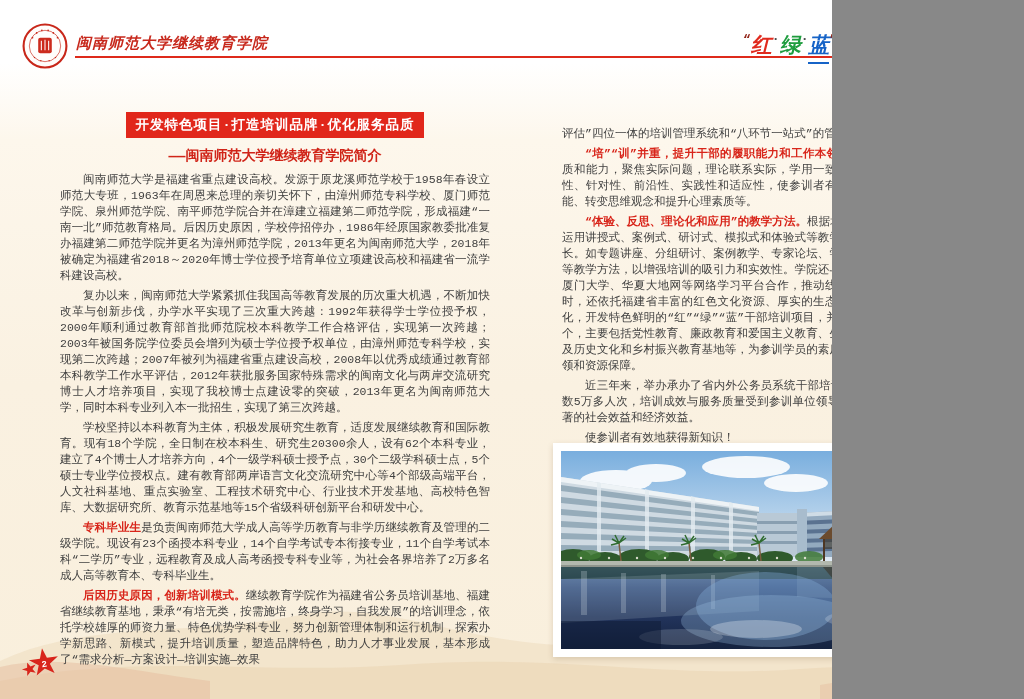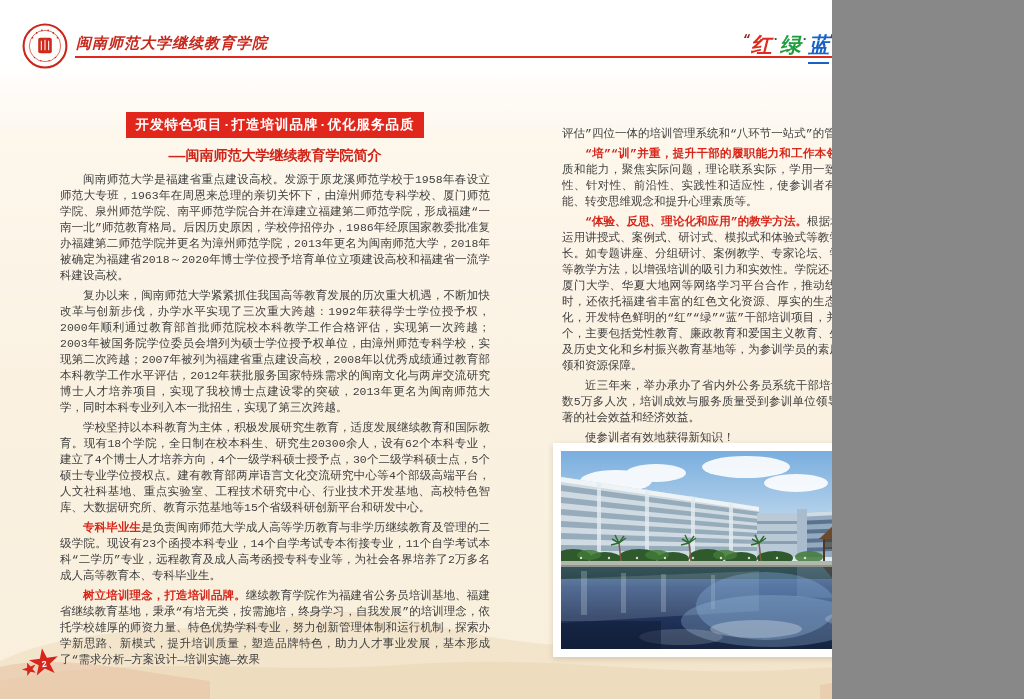--- a/index.html
+++ b/index.html
@@ -85,21 +85,21 @@
   <div class="hline-right"></div>
 
   <section class="left-col">
     <div class="banner">开发特色项目·打造培训品牌·优化服务品质</div>
     <div class="subtitle">——闽南师范大学继续教育学院简介</div>
     <div class="paras" id="left-paras">
         <p>闽南师范大学是福建省重点建设高校。发源于原龙溪师范学校于1958年春设立师范大专班，1963年在周恩来总理的亲切关怀下，由漳州师范专科学校、厦门师范学院、泉州师范学院、南平师范学院合并在漳建立福建第二师范学院，形成福建“一南一北”师范教育格局。后因历史原因，学校停招停办，1986年经原国家教委批准复办福建第二师范学院并更名为漳州师范学院，2013年更名为闽南师范大学，2018年被确定为福建省2018～2020年博士学位授予培育单位立项建设高校和福建省一流学科建设高校。</p>
         <p>复办以来，闽南师范大学紧紧抓住我国高等教育发展的历次重大机遇，不断加快改革与创新步伐，办学水平实现了三次重大跨越：1992年获得学士学位授予权，2000年顺利通过教育部首批师范院校本科教学工作合格评估，实现第一次跨越；2003年被国务院学位委员会增列为硕士学位授予权单位，由漳州师范专科学校，实现第二次跨越；2007年被列为福建省重点建设高校，2008年以优秀成绩通过教育部本科教学工作水平评估，2012年获批服务国家特殊需求的闽南文化与两岸交流研究博士人才培养项目，实现了我校博士点建设零的突破，2013年更名为闽南师范大学，同时本科专业列入本一批招生，实现了第三次跨越。</p>
         <p>学校坚持以本科教育为主体，积极发展研究生教育，适度发展继续教育和国际教育。现有18个学院，全日制在校本科生、研究生20300余人，设有62个本科专业，建立了4个博士人才培养方向，4个一级学科硕士授予点，30个二级学科硕士点，5个硕士专业学位授权点。建有教育部两岸语言文化交流研究中心等4个部级高端平台，人文社科基地、重点实验室、工程技术研究中心、行业技术开发基地、高校特色智库、大数据研究所、教育示范基地等15个省级科研创新平台和研发中心。</p>
         <p><strong class="lead">专科毕业生</strong>是负责闽南师范大学成人高等学历教育与非学历继续教育及管理的二级学院。现设有23个函授本科专业，14个自学考试专本衔接专业，11个自学考试本科“二学历”专业，远程教育及成人高考函授专科专业等，为社会各界培养了2万多名成人高等教育本、专科毕业生。</p>
-        <p><strong class="lead">树立培训理念，打造培训品牌。</strong>继续教育学院作为福建省公务员培训基地、福建省继续教育基地，秉承“有培无类，按需施培，终身学习，自我发展”的培训理念，依托学校雄厚的师资力量、特色优势学科专业，努力创新管理体制和运行机制，探索办学新思路、新模式，提升培训质量，塑造品牌特色，助力人才事业发展，基本形成了“需求分析—方案设计—培训实施—效果</p>
+        <p><strong class="lead">后因历史原因，创新培训模式。</strong>继续教育学院作为福建省公务员培训基地、福建省继续教育基地，秉承“有培无类，按需施培，终身学习，自我发展”的培训理念，依托学校雄厚的师资力量、特色优势学科专业，努力创新管理体制和运行机制，探索办学新思路、新模式，提升培训质量，塑造品牌特色，助力人才事业发展，基本形成了“需求分析—方案设计—培训实施—效果</p>
       </div>
   </section>
 
   <section class="right-col">
     <div class="paras" id="right-paras">
         <p class="no-indent">评估”四位一体的培训管理系统和“八环节一站式”的管理服务模式。</p>
         <p><strong class="lead">“培”“训”并重，提升干部的履职能力和工作本领。</strong>培训内容上紧扣干部综合素质和能力，聚焦实际问题，理论联系实际，学用一致，讲求实效，突出专题的政治性、针对性、前沿性、实践性和适应性，使参训者有效地获得新知识、掌握相关技能、转变思维观念和提升心理素质等。</p>
         <p><strong class="lead">“体验、反思、理论化和应用”的教学方法。</strong>根据培训内容和干部成长特点，综合运用讲授式、案例式、研讨式、模拟式和体验式等教学方法，实现教学相长、学学相长。如专题讲座、分组研讨、案例教学、专家论坛、学员论坛、经验交流和现场教学等教学方法，以增强培训的吸引力和实效性。学院还与高等教育出版社、西南大学、厦门大学、华夏大地网等网络学习平台合作，推动线上学习和线下研修相融合；同时，还依托福建省丰富的红色文化资源、厚实的生态文明建设成就、独特的海洋文化，开发特色鲜明的“红”“绿”“蓝”干部培训项目，并建立相应的现场教学基地10多个，主要包括党性教育、廉政教育和爱国主义教育、生态文明教育、海洋文化教育以及历史文化和乡村振兴教育基地等，为参训学员的素质能力提升提供全方位的专业引领和资源保障。</p>
         <p>近三年来，举办承办了省内外公务员系统干部培训、教师培训500多期，培训人数5万多人次，培训成效与服务质量受到参训单位领导和学员的一致好评，取得了显著的社会效益和经济效益。</p>
         <p>使参训者有效地获得新知识！</p>

